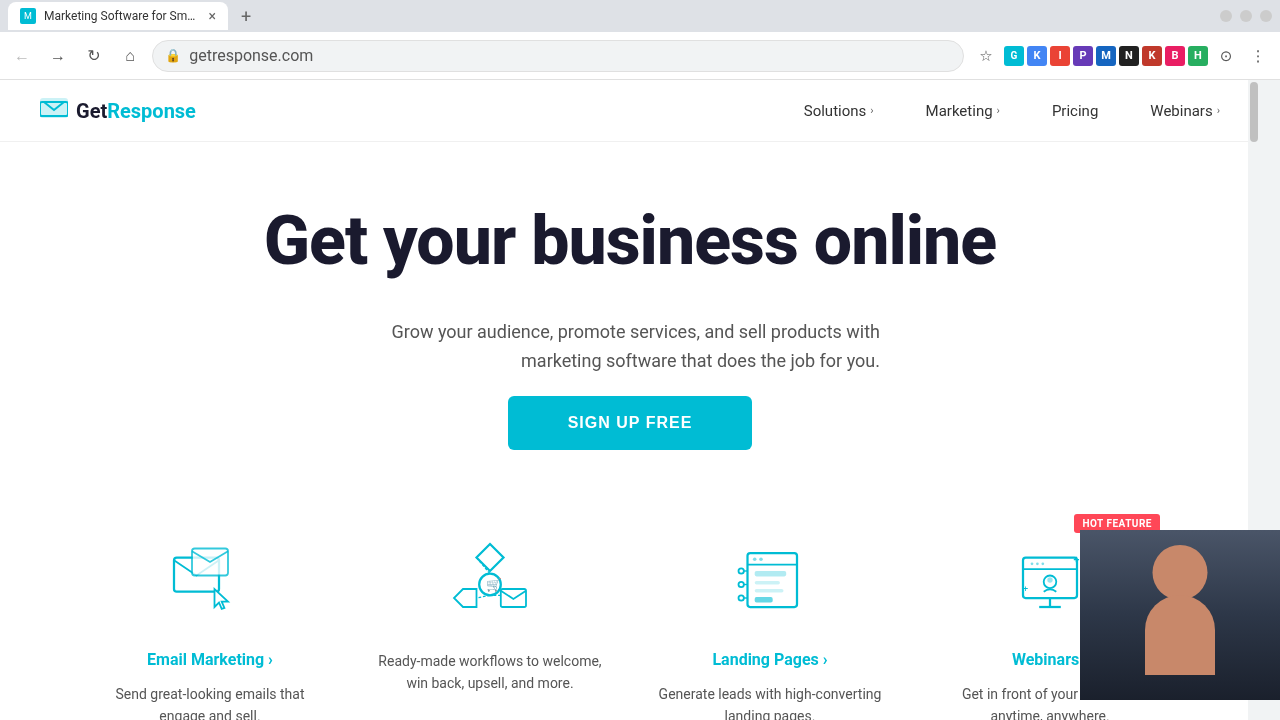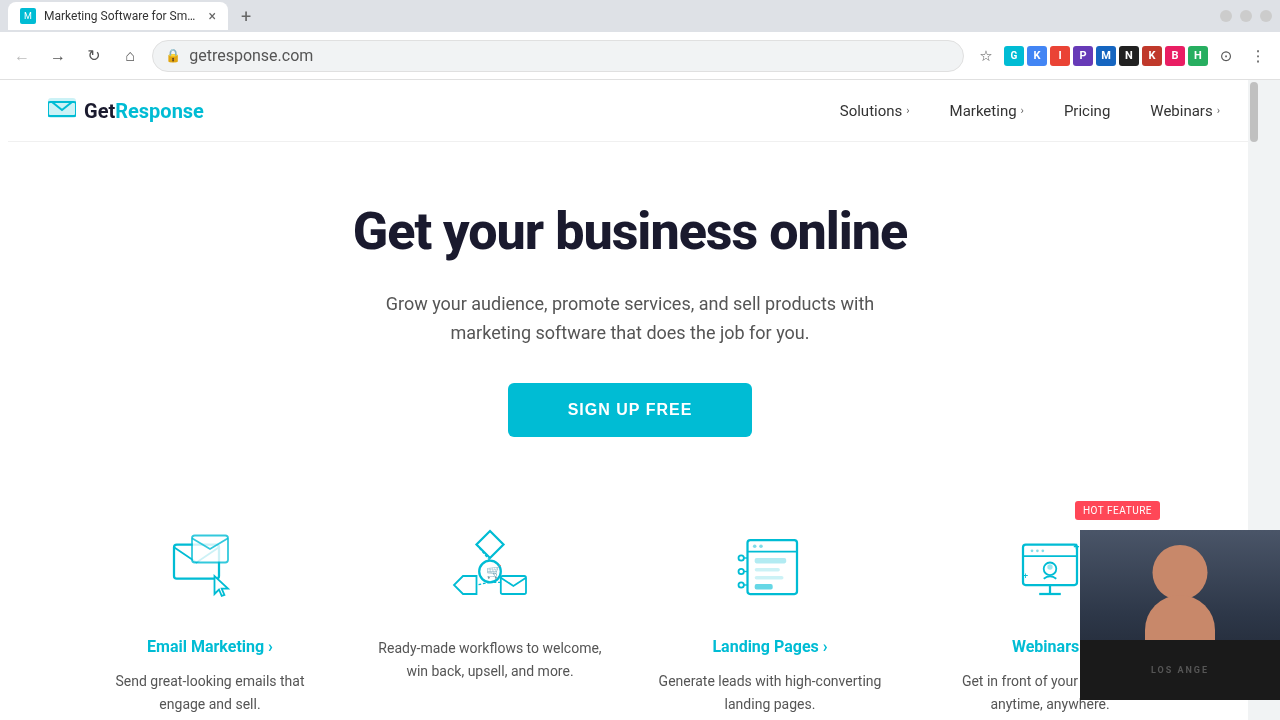--- a/index.html
+++ b/index.html
@@ -23,48 +23,48 @@
     .browser-icon-btn { width: 28px; height: 28px; display: flex; align-items: center; justify-content: center; border-radius: 50%; cursor: pointer; color: #555; font-size: 15px; }
 
     
     .ext-icons { display: flex; align-items: center; gap: 3px; }
     .ext-icon { width: 20px; height: 20px; border-radius: 3px; display: flex; align-items: center; justify-content: center; font-size: 11px; font-weight: bold; }
 
     
     .website { width: 1260px; background: #fff; position: relative; overflow: hidden; }
 
     
-    .navbar { display: flex; align-items: center; padding: 18px 40px; justify-content: space-between; border-bottom: 1px solid #f0f0f0; background: #fff; margin-left: 8px; }
+    .navbar { display: flex; align-items: center; padding: 18px 40px; justify-content: space-between; border-bottom: 1px solid #f0f0f0; background: #fff; }
     .logo { display: flex; align-items: center; gap: 8px; }
     .logo-icon { color: #00bcd4; font-size: 22px; }
     .logo-text { font-size: 20px; font-weight: 700; color: #1a1a2e; }
     .logo-text span { color: #00bcd4; }
-    .nav-links { display: flex; align-items: center; gap: 40px; }
+    .nav-links { display: flex; align-items: center; gap: 52px; }
     .nav-link { font-size: 15px; color: #333; text-decoration: none; cursor: pointer; display: flex; align-items: center; gap: 4px; }
     .nav-link .chevron { font-size: 11px; color: #666; }
     .nav-actions { display: flex; align-items: center; gap: 16px; }
     .search-icon-btn { cursor: pointer; color: #333; font-size: 18px; }
     .login-btn { font-size: 15px; color: #333; cursor: pointer; text-decoration: none; }
     .signup-btn { background: #00bcd4; color: #fff; padding: 10px 22px; border-radius: 4px; font-size: 15px; font-weight: 600; cursor: pointer; border: none; white-space: nowrap; }
 
     
     .hero { text-align: center; padding: 60px 40px 20px; background: #fff; }
-    .hero-title { font-size: 52px; font-weight: 800; color: #1a1a2e; line-height: 1.15; margin-bottom: 28px; letter-spacing: -1px; }
-    .hero-subtitle { font-size: 18px; color: #555; line-height: 1.6; max-width: 500px; margin: 0 auto 36px; }
+    .hero-title { font-size: 68px; font-weight: 800; color: #1a1a2e; line-height: 1.15; margin-bottom: 38px; letter-spacing: -1px; }
+    .hero-subtitle { font-size: 18px; color: #555; line-height: 1.6; max-width: 500px; margin: 0 auto 20px; text-align: right; }
     .cta-btn { background: #00bcd4; color: #fff; padding: 18px 60px; border-radius: 6px; font-size: 16px; font-weight: 700; cursor: pointer; border: none; letter-spacing: 1px; text-transform: uppercase; display: inline-block; }
 
     
     .features { display: flex; justify-content: center; gap: 0; padding: 40px 20px 20px; background: #fff; }
     .feature-card { flex: 1; max-width: 280px; text-align: center; padding: 20px 24px; position: relative; }
     .feature-icon-area { height: 100px; display: flex; align-items: center; justify-content: center; margin-bottom: 20px; position: relative; }
     .feature-title { font-size: 16px; font-weight: 700; color: #00bcd4; margin-bottom: 14px; cursor: pointer; }
     .feature-desc { font-size: 14px; color: #555; line-height: 1.6; }
 
     
-    .hot-badge { position: absolute; top: -12px; right: -10px; background: #ff4757; color: #fff; font-size: 10px; font-weight: 400; padding: 4px 8px; border-radius: 3px; letter-spacing: 0.5px; white-space: nowrap; }
+    .hot-badge { position: absolute; top: -12px; right: -10px; background: #ff4757; color: #fff; font-size: 10px; font-weight: 700; padding: 4px 8px; border-radius: 3px; letter-spacing: 0.5px; white-space: nowrap; }
 
     
     .feature-svg { width: 90px; height: 90px; }
 
     
     .video-overlay { position: fixed; bottom: 20px; right: 0; width: 200px; height: 170px; background: #222; border-radius: 0; overflow: hidden; z-index: 100; }
     .video-silhouette { width: 100%; height: 100%; background: linear-gradient(to bottom, #4a5568 0%, #2d3748 50%, #1a202c 100%); position: relative; overflow: hidden; }
 
     
     .scrollbar { position: absolute; right: 0; top: 130px; width: 12px; height: 590px; background: #f1f3f4; }
@@ -261,17 +261,14 @@
     </div>
 
   </div>
 
 </div>
 
 <div class="video-overlay">
   <div class="video-silhouette">
     <div style="position:absolute;top:15px;left:50%;transform:translateX(-50%);width:55px;height:55px;background:#c8886a;border-radius:50%;"></div>
     <div style="position:absolute;top:65px;left:50%;transform:translateX(-50%);width:70px;height:80px;background:#c8886a;border-radius:35px 35px 0 0;"></div>
-    <div style="position:absolute;bottom:0;width:100%;height:60px;background:#1a1a1a;display:flex;align-items:center;justify-content:center;">
-      <span style="color:#555;font-size:9px;font-weight:bold;letter-spacing:2px;">LOS ANGE</span>
-    </div>
   </div>
 </div>
 
 </body></html>

